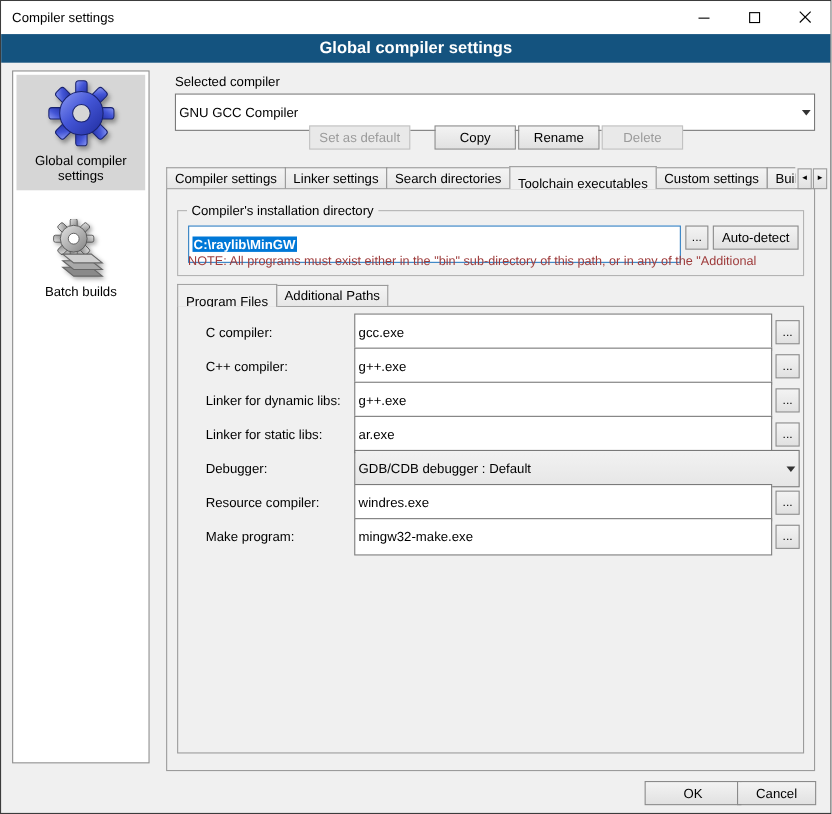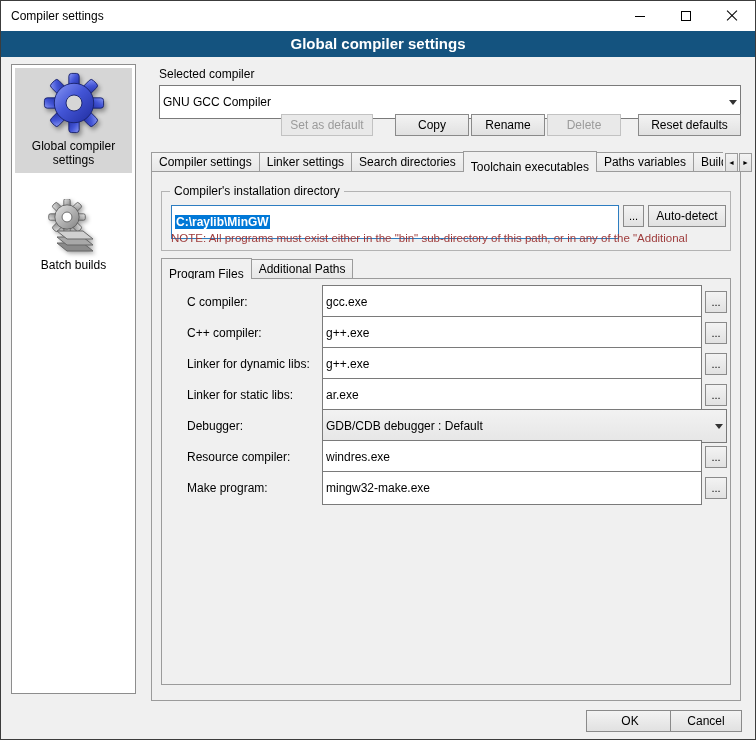--- a/index.html
+++ b/index.html
@@ -170,28 +170,27 @@
   <div class="sc-label">Selected compiler</div>
   <div class="combobox">
     <span>GNU GCC Compiler</span>
     <span class="chev"></span>
   </div>
 
   <button class="btn disabled" id="b-setdef">Set as default</button>
   <button class="btn" id="b-copy">Copy</button>
   <button class="btn" id="b-rename">Rename</button>
   <button class="btn disabled" id="b-delete">Delete</button>
-  <button class="btn" id="b-reset">Reset defaults</button>
 
   <div class="tabs">
     <div class="tab">Compiler settings</div>
     <div class="tab">Linker settings</div>
     <div class="tab">Search directories</div>
     <div class="tab active">Toolchain executables</div>
-    <div class="tab">Paths variables</div>
+    <div class="tab">Custom settings</div>
     <div class="tab">Build options</div>
   </div>
   <button class="tab-arrow" id="arrow-left">◄</button>
   <button class="tab-arrow" id="arrow-right">►</button>
 
   <div class="panel"></div>
 
   <div class="groupbox">
     <span class="legend">Compiler's installation directory</span>
     <div class="textbox dir-input" style="border-color: rgb(45, 125, 193); font-weight: bold;">

